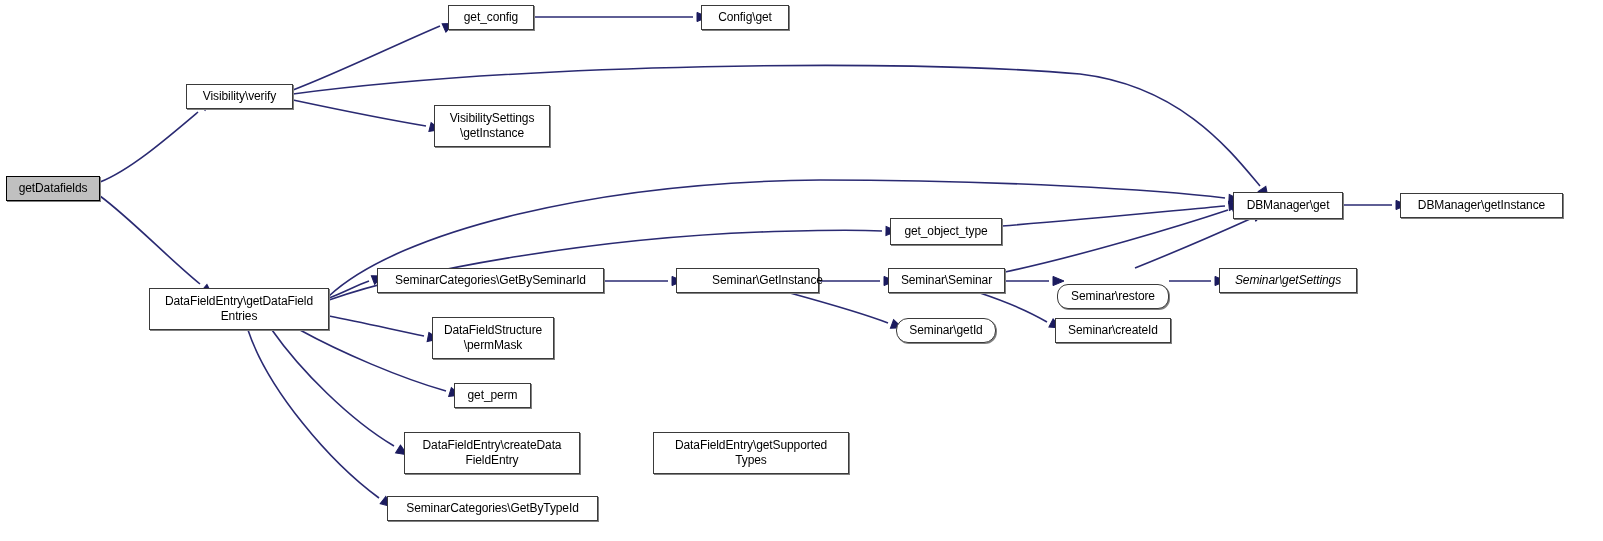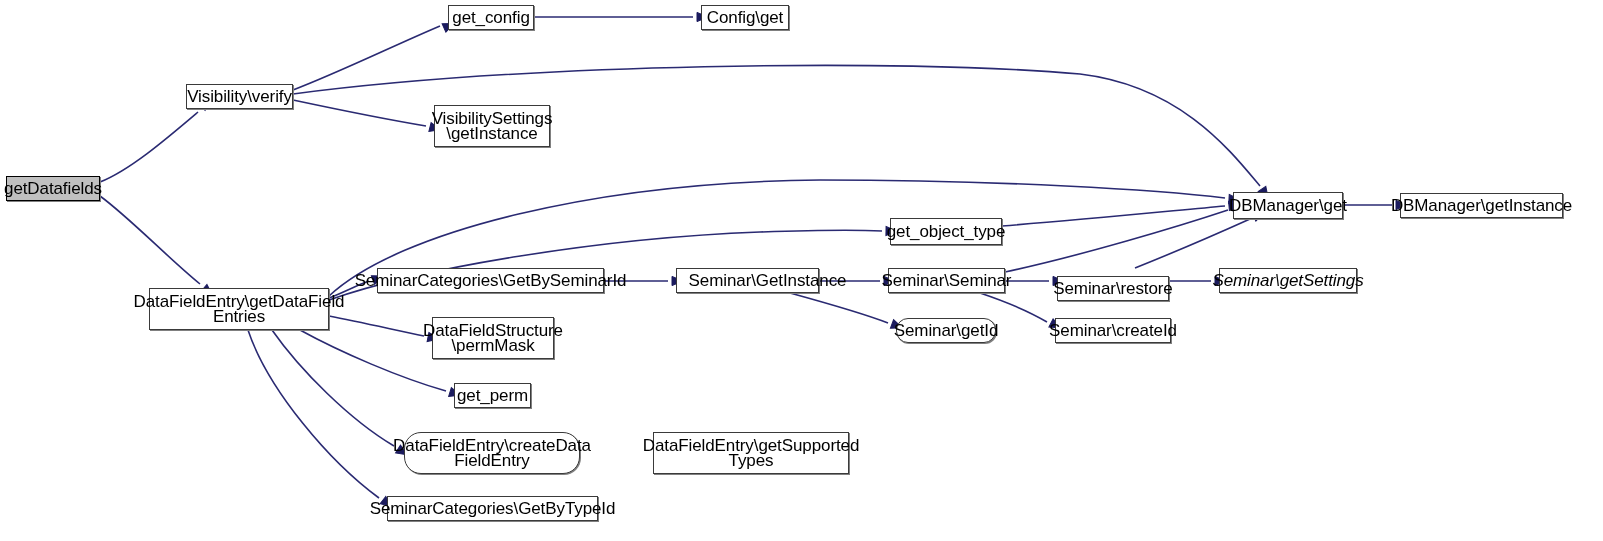--- a/index.html
+++ b/index.html
@@ -35,21 +35,21 @@
   .node {
     position: absolute;
     box-sizing: border-box;
     border: 1px solid #3a3a3a;
     background: #ffffff;
     display: flex;
     align-items: center;
     justify-content: center;
     text-align: center;
     color: #000000;
-    font-size: 17px;
+    font-size: 12px;
     line-height: 15px;
     letter-spacing: -0.1px;
     white-space: pre-line;
     box-shadow: 1px 1px 0 0 #808080;
     z-index: 2;
   }
   .node.root {
     background: #c0c0c0;
     border: 1px solid #000000;
   }
@@ -118,26 +118,26 @@
       <div class="node" style="left: 434px; top: 105px; width: 116px; height: 42px;"><span class="node-label">VisibilitySettings
 \getInstance</span></div>
       <div class="node" style="left: 1233px; top: 192px; width: 110px; height: 27px;"><span class="node-label">DBManager\get</span></div>
       <div class="node" style="left: 1400px; top: 193px; width: 163px; height: 25px;"><span class="node-label">DBManager\getInstance</span></div>
       <div class="node" style="left: 149px; top: 288px; width: 180px; height: 42px;"><span class="node-label">DataFieldEntry\getDataField
 Entries</span></div>
       <div class="node" style="left: 890px; top: 218px; width: 112px; height: 27px;"><span class="node-label">get_object_type</span></div>
       <div class="node" style="left: 377px; top: 268px; width: 227px; height: 25px;"><span class="node-label">SeminarCategories\GetBySeminarId</span></div>
       <div class="node" style="left: 676px; top: 268px; width: 143px; height: 25px; padding-left: 40px;"><span class="node-label">Seminar\GetInstance</span></div>
       <div class="node" style="left: 888px; top: 268px; width: 117px; height: 25px;"><span class="node-label">Seminar\Seminar</span></div>
-      <div class="node" style="left: 1057px; top: 276px; width: 112px; height: 25px;"><span class="node-label">Seminar\restore</span></div>
+      <div class="node" style="left: 1057px; top: 284px; width: 112px; height: 25px; border-radius: 11px;"><span class="node-label">Seminar\restore</span></div>
       <div class="node" style="left: 1219px; top: 268px; width: 138px; height: 25px; font-style: italic;"><span class="node-label">Seminar\getSettings</span></div>
       <div class="node" style="left: 896px; top: 318px; width: 100px; height: 25px; border-radius: 12px;"><span class="node-label">Seminar\getId</span></div>
       <div class="node" style="left: 1055px; top: 318px; width: 116px; height: 25px;"><span class="node-label">Seminar\createId</span></div>
       <div class="node" style="left: 432px; top: 317px; width: 122px; height: 42px;"><span class="node-label">DataFieldStructure
 \permMask</span></div>
       <div class="node" style="left: 454px; top: 383px; width: 77px; height: 25px; justify-content: center;"><span class="node-label">get_perm</span></div>
-      <div class="node" style="left: 404px; top: 432px; width: 176px; height: 42px; border-radius: 17px;"><span class="node-label">DataFieldEntry\createData
+      <div class="node" style="left: 404px; top: 432px; width: 176px; height: 42px;"><span class="node-label">DataFieldEntry\createData
 FieldEntry</span></div>
       <div class="node" style="left: 653px; top: 432px; width: 196px; height: 42px;"><span class="node-label">DataFieldEntry\getSupported
 Types</span></div>
       <div class="node" style="left: 387px; top: 496px; width: 211px; height: 25px;"><span class="node-label">SeminarCategories\GetByTypeId</span></div>
     </div>
 </div>
 
 </body></html>

